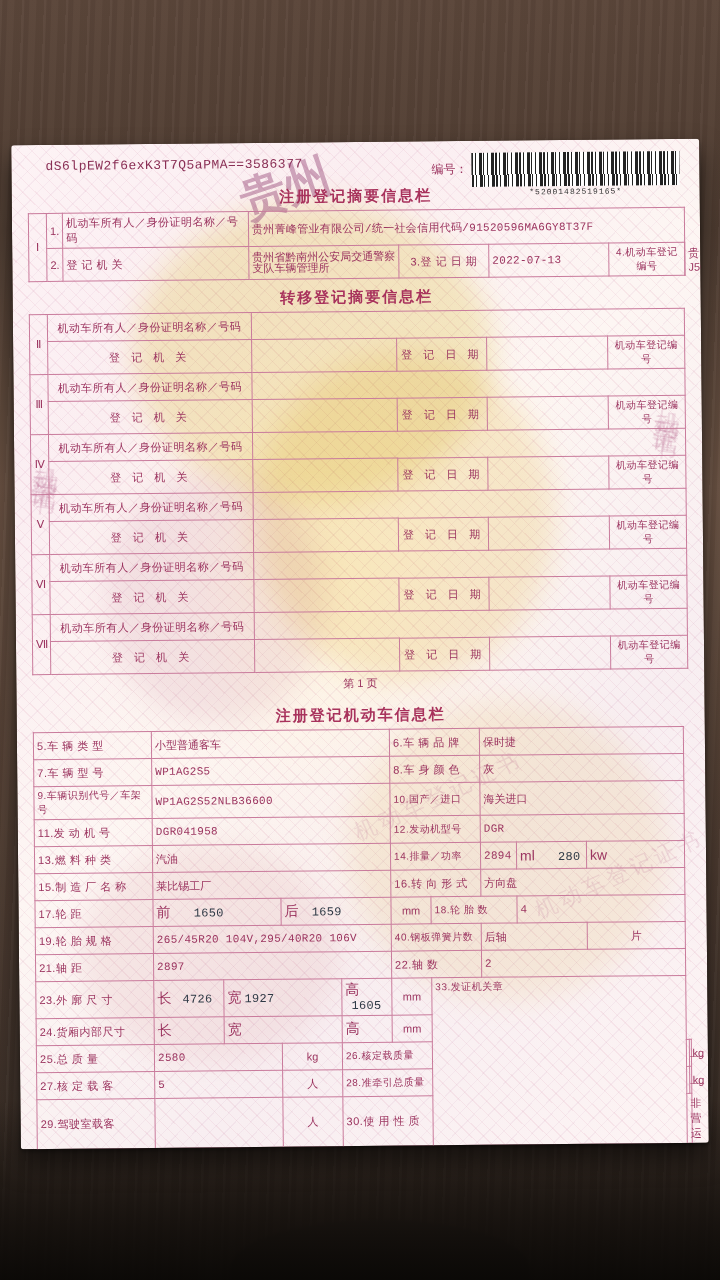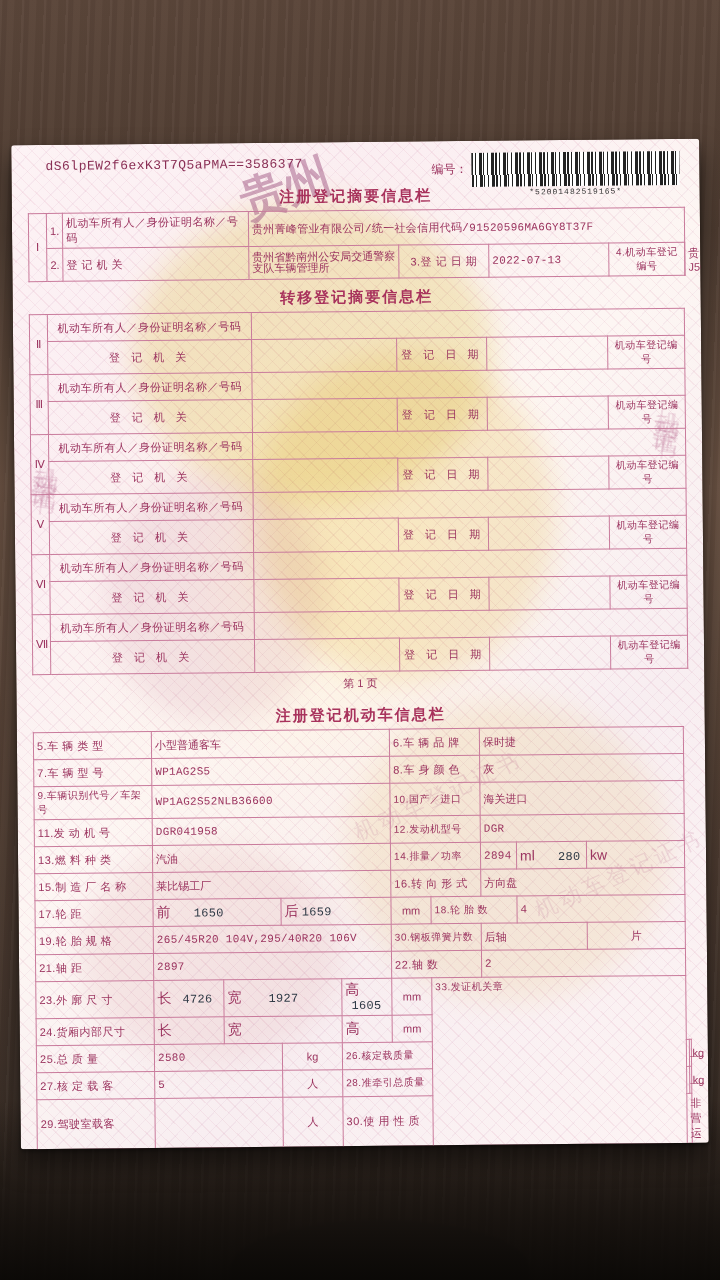--- a/index.html
+++ b/index.html
@@ -350,51 +350,51 @@
       </tr>
 
       <tr>
         <td class="lbl">17.轮          距</td>
         <td colspan="2">
           <span class="unit">前</span>
           <span class="val" style="margin-left:20px;">1650</span>
         </td>
         <td colspan="2">
           <span class="unit">后</span>
-          <span class="val" style="">1659</span>
+          <span class="val" style="margin-left:10px;">1659</span>
         </td>
         <td class="unit ctr">mm</td>
         <td class="lbl" colspan="2" style="font-size:10px;">18.轮 胎 数</td>
         <td class="val" colspan="2">4</td>
       </tr>
 
       <tr>
         <td class="lbl">19.轮 胎 规 格</td>
         <td class="val" colspan="4" style="font-size:11px;">265/45R20 104V,295/40R20 106V</td>
-        <td class="lbl" colspan="2" style="font-size:10px;">30.钢板弹簧片数</td>
+        <td class="lbl" colspan="2" style="font-size:10px;">40.钢板弹簧片数</td>
         <td class="val-cn" colspan="2">后轴</td>
         <td class="unit ctr">片</td>
       </tr>
 
       <tr>
         <td class="lbl">21.轴          距</td>
         <td class="val" colspan="4">2897</td>
         <td class="lbl" colspan="2">22.轴          数</td>
         <td class="val" colspan="3">2</td>
       </tr>
 
       <tr>
         <td class="lbl">23.外  廓  尺  寸</td>
         <td>
           <span class="unit">长</span>
           <span class="val" style="margin-left:8px;">4726</span>
         </td>
         <td colspan="2">
           <span class="unit">宽</span>
-          <span class="val" style="margin-left:24px;text-align:center;">1927</span>
+          <span class="val" style="margin-left:0;text-align:center;">1927</span>
         </td>
         <td>
           <span class="unit">高</span>
           <span class="val" style="margin-left:6px;">1605</span>
         </td>
         <td class="unit ctr">mm</td>
         <td class="lbl" colspan="4" rowspan="5" style="font-size:10px;vertical-align:top;">33.发证机关章</td>
       </tr>
 
       <tr>

